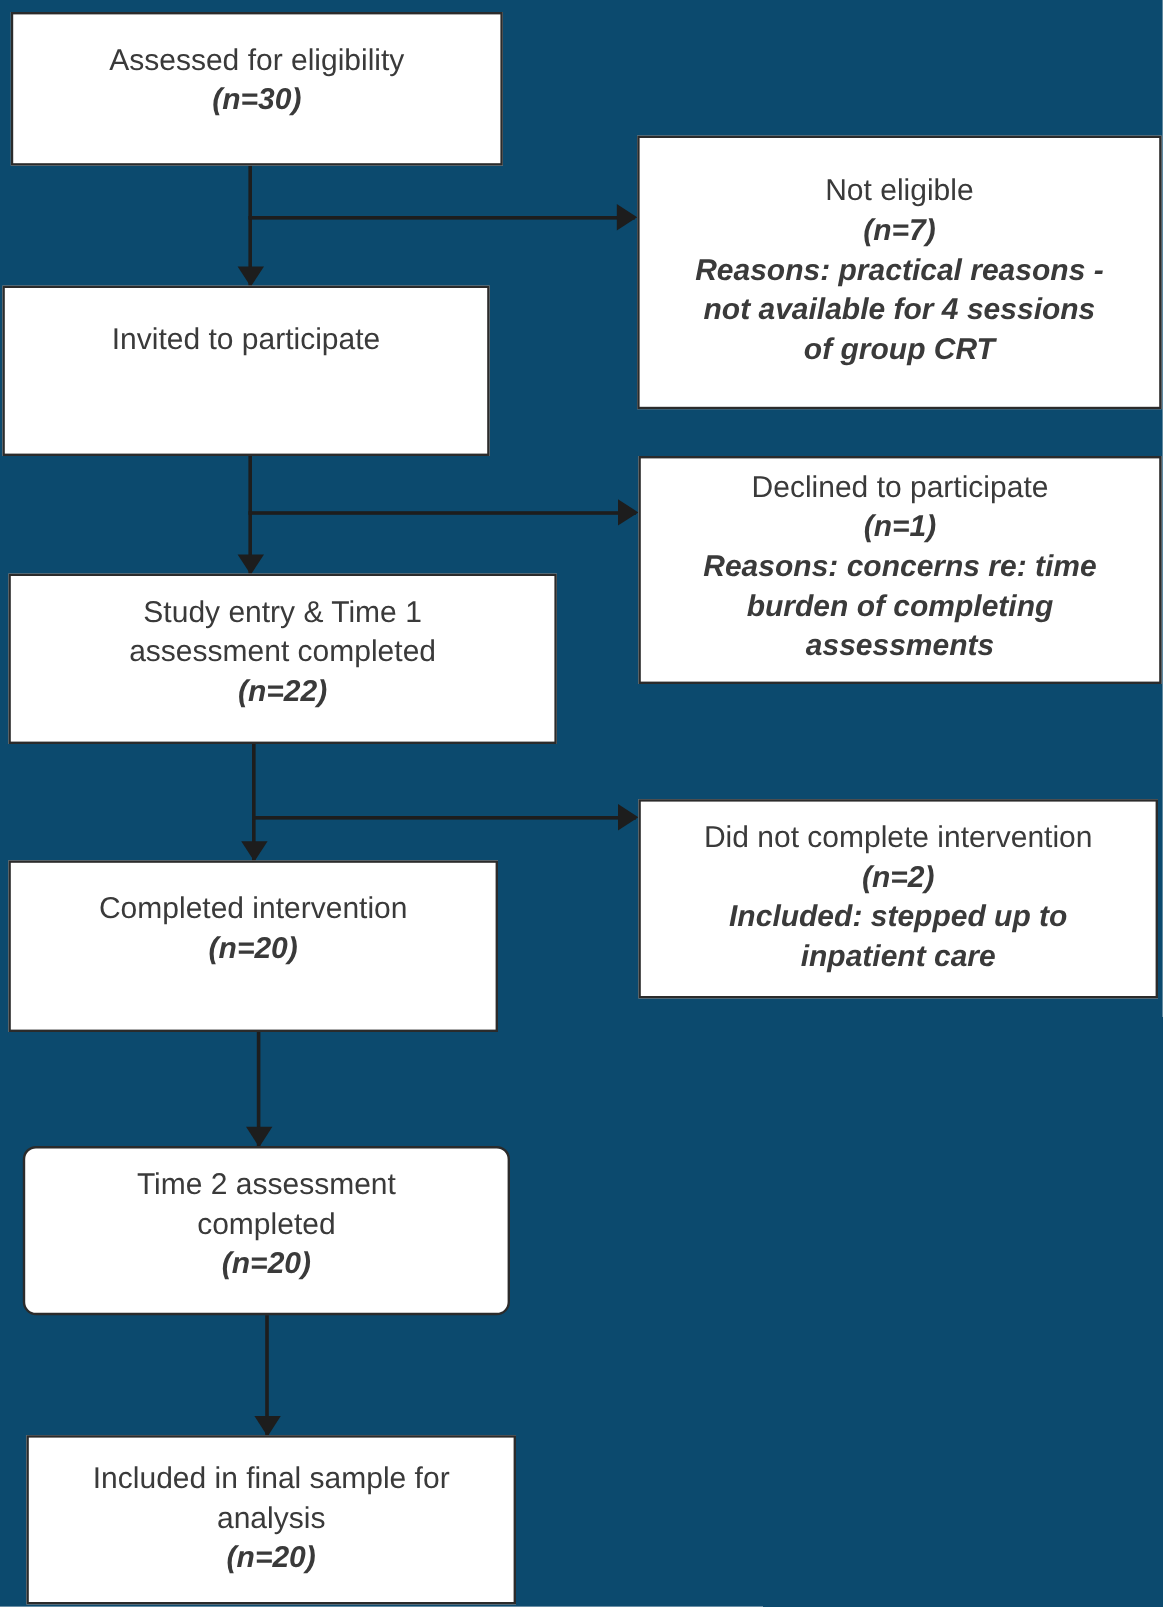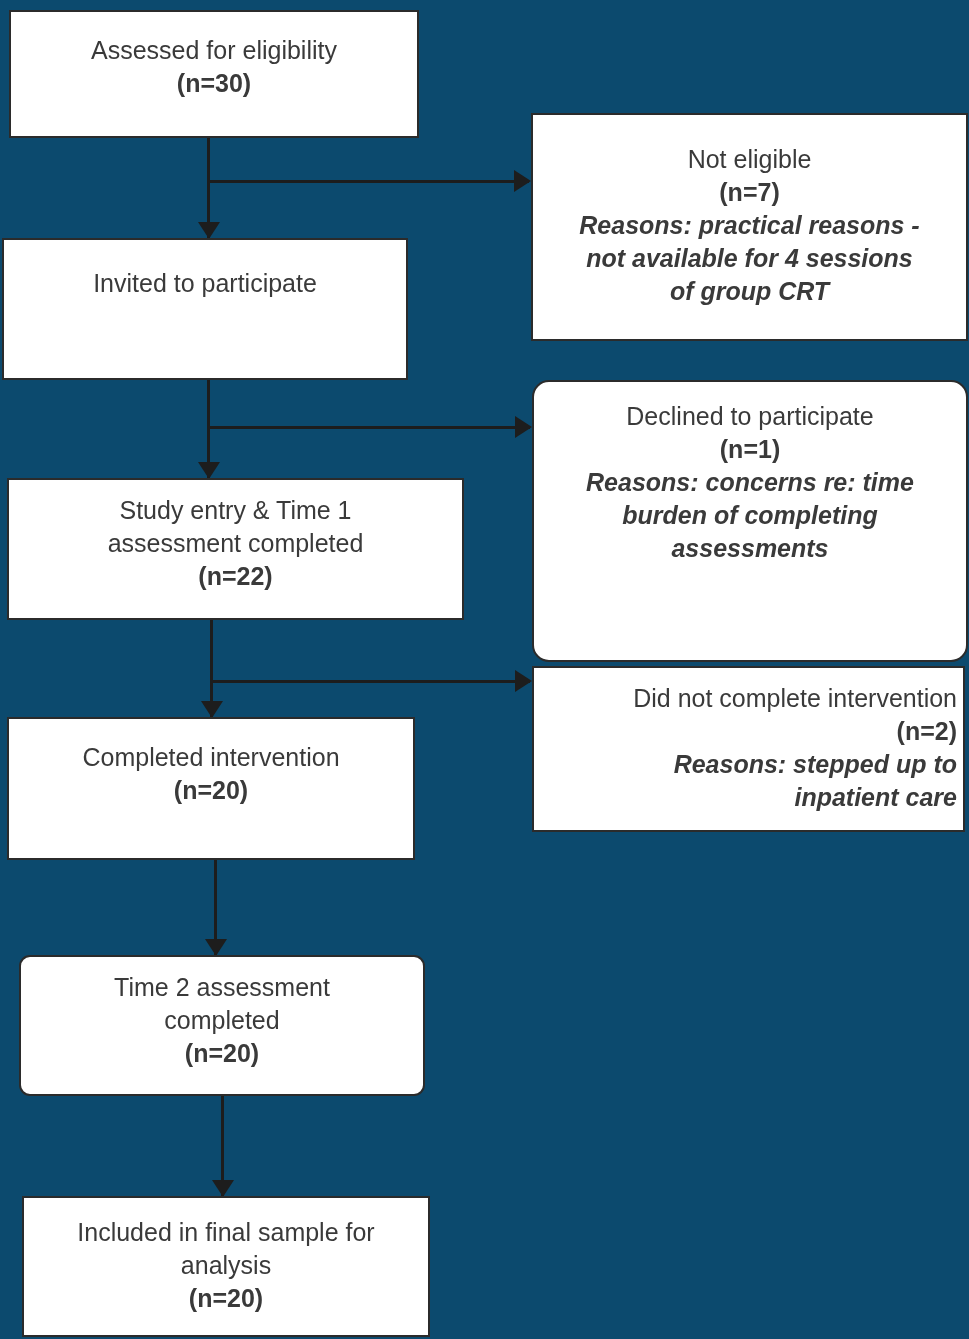--- a/index.html
+++ b/index.html
@@ -38,20 +38,21 @@
   }
   .ln {
     display: block;
     white-space: nowrap;
   }
   .ln.it {
     font-style: italic;
     font-weight: bold;
   }
   .ln.n {
+    font-style: italic;
     font-weight: bold;
   }
   
   .vline {
     position: absolute;
     width: 3px;
     background: #1d1d1d;
     z-index: 1;
   }
   .hline {
@@ -100,43 +101,43 @@
       <span class="ln it">of group CRT</span>
     </div>
   </div>
 
   <div class="node" style="left:2px; top:238px; width:406px; height:142px; justify-content:flex-start; padding-top:27px;">
     <div class="lines">
       <span class="ln">Invited to participate</span>
     </div>
   </div>
 
-  <div class="node" style="left:532px; top:380px; width:436px; height:282px; justify-content:flex-start; padding-top:18px;border-radius:17px;">
+  <div class="node" style="left:532px; top:380px; width:436px; height:190px; justify-content:flex-start; padding-top:8px;">
     <div class="lines">
       <span class="ln">Declined to participate</span>
       <span class="ln n">(n=1)</span>
       <span class="ln it">Reasons: concerns re: time</span>
       <span class="ln it">burden of completing</span>
       <span class="ln it">assessments</span>
     </div>
   </div>
 
   <div class="node" style="left:7px; top:478px; width:457px; height:142px; justify-content:flex-start; padding-top:14px;">
     <div class="lines">
       <span class="ln">Study entry &amp; Time 1</span>
       <span class="ln">assessment completed</span>
       <span class="ln n">(n=22)</span>
     </div>
   </div>
 
-  <div class="node" style="left:532px; top:666px; width:433px; height:166px; justify-content:flex-start; padding-top:14px;text-align:right;">
+  <div class="node" style="left:532px; top:666px; width:433px; height:166px; justify-content:flex-start; padding-top:14px;">
     <div class="lines">
       <span class="ln">Did not complete intervention</span>
       <span class="ln n">(n=2)</span>
-      <span class="ln it">Reasons: stepped up to</span>
+      <span class="ln it">Included: stepped up to</span>
       <span class="ln it">inpatient care</span>
     </div>
   </div>
 
   <div class="node" style="left:7px; top:717px; width:408px; height:143px; justify-content:flex-start; padding-top:22px;">
     <div class="lines">
       <span class="ln">Completed intervention</span>
       <span class="ln n">(n=20)</span>
     </div>
   </div>

